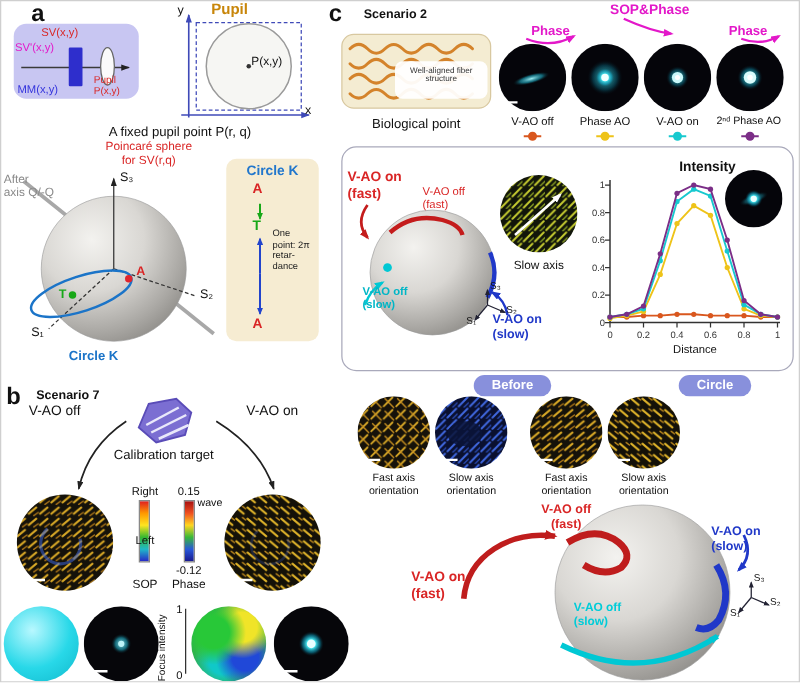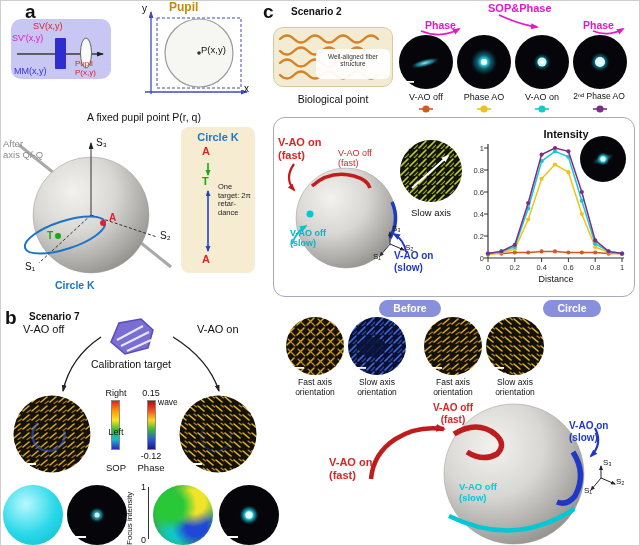--- a/index.html
+++ b/index.html
@@ -131,54 +131,56 @@
   <line x1="10" y1="88" x2="112" y2="88" stroke="#3f4ab8" stroke-width="1.3" marker-end="url(#mBlueAx)"></line>
   <rect x="22" y="14" width="84" height="70" fill="none" stroke="#3f4ab8" stroke-width="1" stroke-dasharray="3 2"></rect>
   <circle cx="64" cy="49" r="34" fill="#f6f6f3" stroke="#9a9a9a" stroke-width="1.2"></circle>
   <circle cx="64" cy="49" r="1.8" fill="#333"></circle>
 </svg>
 <div class="abs t b orange" style="left:168px;top:0;font-size:12px">Pupil</div>
 <div class="abs t" style="left:200px;top:44px;font-size:9.5px">P(x,y)</div>
 <div class="abs t" style="left:141px;top:2px">y</div>
 <div class="abs t" style="left:243px;top:82px">x</div>
 
-<div class="abs t ctr" style="left:34px;top:110px;width:218px;font-size:10.5px">A fixed pupil point P(r, q)</div>
+<div class="abs t ctr" style="left:34px;top:99px;width:218px;font-size:10.5px">A fixed pupil point P(r, q)</div>
 
 <div class="abs" style="left:2px;top:112px;width:174px;height:182px">
   <svg width="174" height="182">
     <line x1="16" y1="32" x2="168" y2="154" stroke="#a8a8a8" stroke-width="3"></line>
     <circle cx="88" cy="102" r="58" fill="url(#gradSphere)" stroke="#9a9a9a" stroke-width="0.5"></circle>
     <line x1="88" y1="102" x2="88" y2="30" stroke="#333" stroke-width="1" marker-end="url(#mBlack)"></line>
     <line x1="88" y1="102" x2="154" y2="124" stroke="#333" stroke-width="1" stroke-dasharray="3 2"></line>
     <line x1="88" y1="102" x2="36" y2="150" stroke="#333" stroke-width="1" stroke-dasharray="3 2"></line>
     <ellipse cx="62" cy="122" rx="42" ry="14" transform="rotate(-18 62 122)" fill="none" stroke="#1b74c8" stroke-width="2"></ellipse>
     <circle cx="100" cy="110" r="3" fill="#e0242c"></circle>
     <circle cx="55" cy="123" r="3" fill="#18a818"></circle>
   </svg>
+  <div class="abs t red pre ctr" style="left:58px;top:0;width:116px;font-size:9.5px">Poincaré sphere
+for SV(r,q)</div>
   <div class="abs t gray pre" style="left:0;top:26px;font-size:9.5px">After
 axis Q/-Q</div>
   <div class="abs t" style="left:93px;top:24px">S₃</div>
   <div class="abs t" style="left:157px;top:117px">S₂</div>
   <div class="abs t" style="left:22px;top:148px">S₁</div>
   <div class="abs t b red" style="left:106px;top:99px">A</div>
   <div class="abs t b green" style="left:44px;top:117px">T</div>
   <div class="abs t b kblue" style="left:52px;top:166px;font-size:10.5px">Circle K</div>
 </div>
 
 <div class="abs" style="left:180px;top:126px;width:74px;height:146px;background:#f6ecd2;border-radius:8px">
   <div class="abs t b ctr" style="left:0;top:4px;width:74px;font-size:11px;color:#2277cc">Circle K</div>
   <svg class="abs" style="left:0;top:0" width="74" height="146">
     <line x1="27" y1="36" x2="27" y2="48" stroke="#18a818" stroke-width="1.6" marker-end="url(#mGreen)"></line>
     <line x1="27" y1="92" x2="27" y2="64" stroke="#2244cc" stroke-width="1.6" marker-end="url(#mBlueSm)"></line>
     <line x1="27" y1="92" x2="27" y2="124" stroke="#2244cc" stroke-width="1.6" marker-end="url(#mBlueSm)"></line>
   </svg>
   <div class="abs t b red" style="left:21px;top:18px;font-size:11px">A</div>
   <div class="abs t b green" style="left:21px;top:48px;font-size:11px">T</div>
   <div class="abs t b red" style="left:21px;top:126px;font-size:11px">A</div>
-  <div class="abs t" style="left:37px;top:56px;width:34px;font-size:7.5px;color:#222">One target: 2π retar-dance</div>
+  <div class="abs t" style="left:37px;top:56px;width:34px;font-size:7.5px;color:#222">One point: 2π retar-dance</div>
 </div>
 
 <div class="abs panelLabel" style="left:4px;top:306px">b</div>
 <div class="abs scen" style="left:28px;top:310px">Scenario 7</div>
 
 <svg class="abs" style="left:102px;top:315px" width="52" height="40">
   <polygon points="8,26 16,7 38,3 50,14 45,32 22,38" fill="#7b6ed2" stroke="#5a4cb8" stroke-width="1.5"></polygon>
   <line x1="14" y1="24" x2="40" y2="10" stroke="#e9e8fa" stroke-width="2"></line>
   <line x1="18" y1="30" x2="46" y2="16" stroke="#e9e8fa" stroke-width="2"></line>
   <line x1="24" y1="35" x2="48" y2="24" stroke="#e9e8fa" stroke-width="2"></line>

